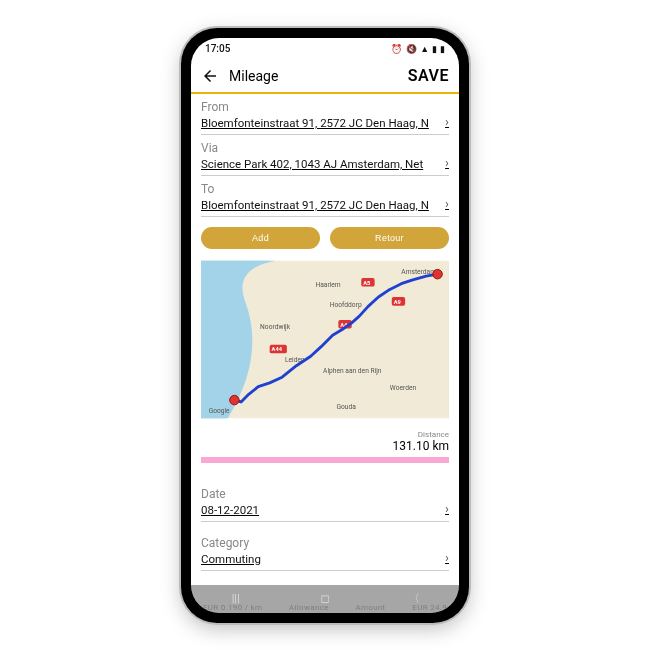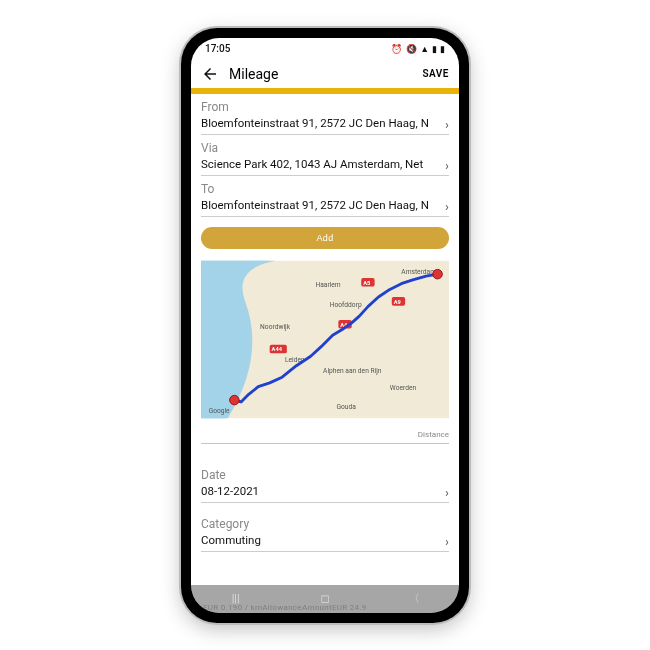--- a/index.html
+++ b/index.html
@@ -25,58 +25,58 @@
     position: relative;
     display: flex; flex-direction: column;
   }
   .statusbar {
     height: 22px; display: flex; align-items: center; justify-content: space-between;
     padding: 0 14px; font-size: 10px; color: #111; font-weight: 500; gap: 34px;
   }
   .status-icons { display: flex; gap: 3px; align-items: center; font-size: 9px; }
   .appbar {
     height: 34px; display: flex; align-items: center; padding: 0 10px;
-    border-bottom: 6px solid #eab308;
+    border-bottom: 2px solid #eab308;
   }
   .back { width: 22px; display:flex; align-items:center; cursor:pointer; }
   .title { font-size: 14px; margin-left: 6px; flex: 1; }
-  .save { font-size: 10px; font-weight: 600; letter-spacing: .5px; cursor:pointer; }
+  .save { font-size: 16px; font-weight: 600; letter-spacing: .5px; cursor:pointer; }
   .content { flex:1; overflow: hidden; padding: 0 10px; }
   .field { margin-top: 6px; border-bottom: 1px solid #ccc; padding-bottom: 2px; position:relative; }
   .field-label { font-size: 12px; color: #888; }
-  .field-row { display:flex; align-items:flex-end; }
+  .field-row { display:flex; align-items:flex-start;text-decoration:underline; }
   .field-value {
     font-size: 11.5px; color: #111; flex:1;
     white-space: nowrap; overflow: hidden; text-overflow: clip;
     padding: 2px 0;
   }
   .chev { width: 14px; text-align: right; font-size: 13px; color:#555; cursor:pointer; }
   .btnrow { display:flex; gap:10px; margin:10px 0 8px; }
   .pill {
     flex:1; background:#d1a53a; color:#fff; font-size:9px;
     border:none; border-radius: 16px; height:22px;
     cursor:pointer; letter-spacing:.3px;
   }
   .map {
     width: 100%; height: 165px; position: relative; overflow: hidden;
     border-radius: 2px;
   }
   .map svg { width:100%; height:100%; display:block; }
-  .dist { text-align: right; margin-top: 8px; border-bottom: 1px solid #f9a8d4; padding-bottom:4px; }
+  .dist { text-align: right; margin-top: 8px; border-bottom: 6px solid #f9a8d4; padding-bottom:4px; }
   .dist-label { font-size: 8px; color:#888; }
   .dist-val { font-size: 12px; }
   .navbar {
     height: 28px; background: rgba(0,0,0,.35); display:flex; align-items:center;
     justify-content: space-around; color:#ddd; font-size:11px;
     position:absolute; bottom:0; left:0; right:0;
   }
   .nav-btn { width:30px; text-align:center; cursor:pointer; }
   .faded-row {
     position:absolute; bottom:1px; left:0; right:0;
-    display:flex; padding: 0 12px;
+    display:flex; justify-content:space-between; padding: 0 12px;
     font-size:8px; color: rgba(0,0,0,.25); letter-spacing:.3px;
     z-index: 1;
   }
 </style>
 </head>
 <body>
 
 <div class="phone">
   <div class="screen">
 
@@ -122,20 +122,21 @@
       <div class="field">
         <div class="field-label">To</div>
         <div class="field-row">
           <div class="field-value">Bloemfonteinstraat 91, 2572 JC Den Haag, N</div>
           <div class="chev">›</div>
         </div>
       </div>
 
       <div class="btnrow">
         <button class="pill">Add</button>
+        <button class="pill">Retour</button>
       </div>
 
       <div class="map">
         <svg viewBox="0 0 260 165">
 
           <path d="M0 0 L0 165 L25 165 Q60 100 40 40 Q30 10 70 0 Z" fill="#a2d3e8"></path>
 
           <rect x="0" y="0" width="260" height="165" fill="#f0ead6"></rect>
           <path d="M0 0 L0 165 L28 165 Q68 100 46 42 Q34 8 78 0 Z" fill="#a2d3e8"></path>
 
@@ -165,20 +166,21 @@
 
           <circle cx="35" cy="146" r="5" fill="#d33" stroke="#911" stroke-width="1"></circle>
 
           <circle cx="248" cy="14" r="5" fill="#d33" stroke="#911" stroke-width="1"></circle>
           <text x="8" y="160" font-size="7" fill="#555">Google</text>
         </svg>
       </div>
 
       <div class="dist">
         <div class="dist-label">Distance</div>
+        <div class="dist-val">131.10 km</div>
       </div>
 
       <div class="field" style="margin-top:24px">
         <div class="field-label">Date</div>
         <div class="field-row">
           <div class="field-value">08-12-2021</div>
           <div class="chev">›</div>
         </div>
       </div>
 

